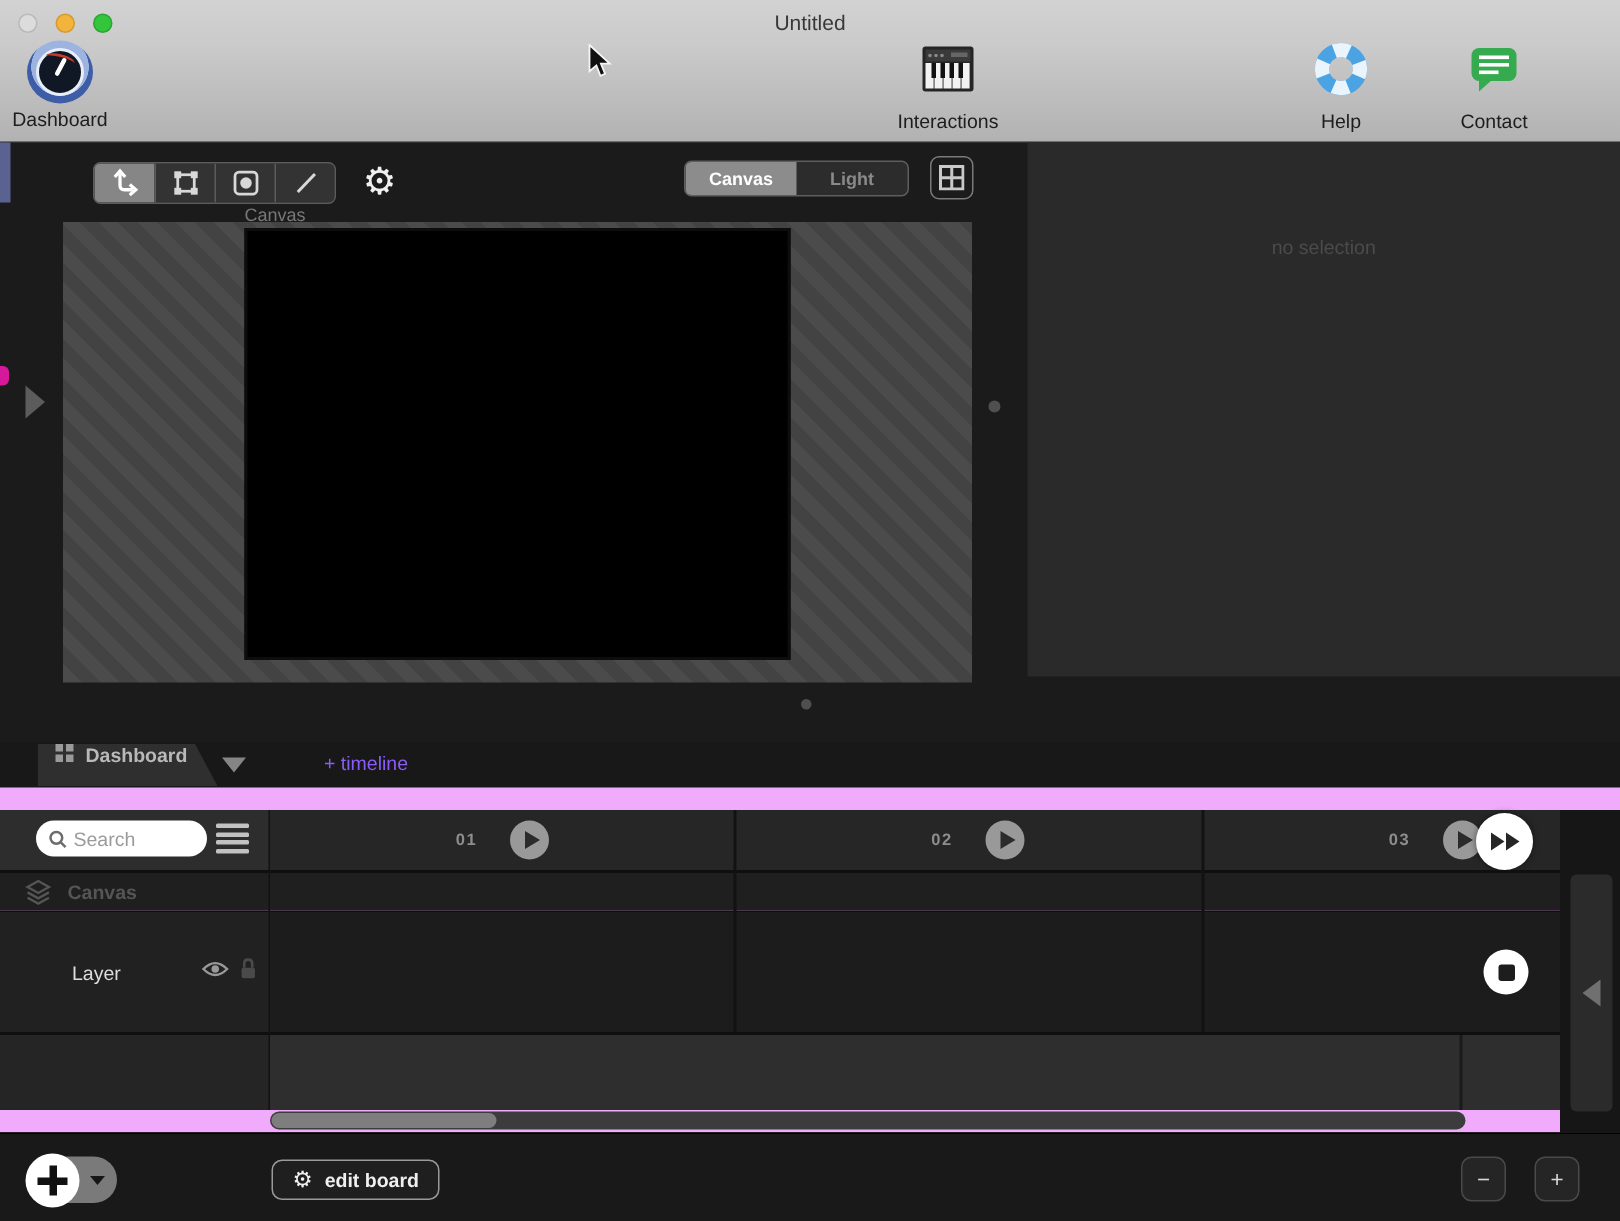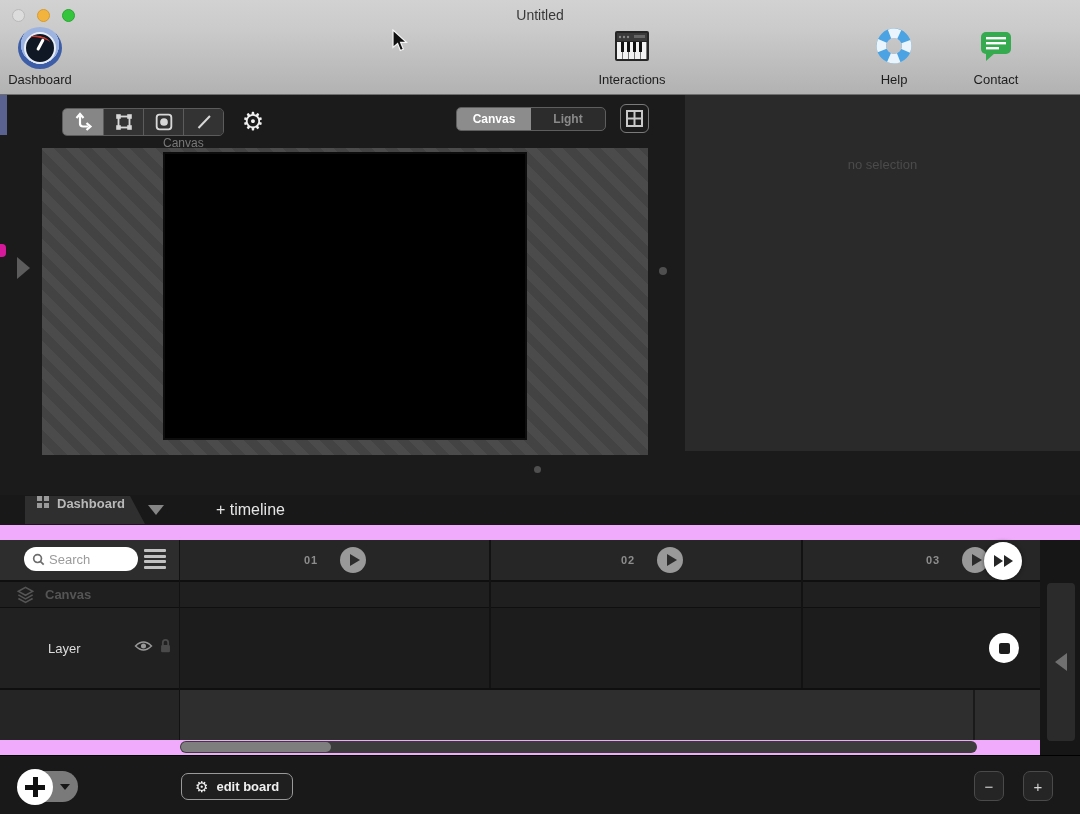--- a/index.html
+++ b/index.html
@@ -79,21 +79,21 @@
   
   .tab-row { position:absolute; left:0; top:495px; width:1080px; height:30px; background:#181818; }
   .dash-tab { position:absolute; left:25px; top:1px; width:120px; height:28px; background:#2f2f2f;
     clip-path:polygon(0 0, 105px 0, 120px 100%, 0 100%);
     display:flex; padding-left:12px; gap:8px; cursor:pointer; }
   .tab-grid-icon { display:grid; grid-template-columns:5px 5px; grid-template-rows:5px 5px; gap:2px; }
   .tab-grid-icon i { background:#9a9a9a; }
   .dash-label { font-size:13px; font-weight:600; color:#b9b9b9; }
   .tab-caret { position:absolute; left:148px; top:10px; width:0; height:0;
     border-top:10px solid #858585; border-left:8px solid transparent; border-right:8px solid transparent; cursor:pointer; }
-  .add-timeline { position:absolute; left:216px; top:6px; font-size:16px; color:#e5e5e5; cursor:pointer; }
+  .add-timeline { position:absolute; left:216px; top:6px; font-size:13px; color:#8b5cf6; cursor:pointer; }
 
   
   .timeline { position:absolute; left:0; top:525px; width:1080px; height:230px; background:#f0abfc; }
   .tl-header-left { position:absolute; left:0; top:15px; width:180px; height:40px; background:#2d2d2d;
     display:flex; align-items:center; }
   .search-pill { position:absolute; left:24px; top:7px; width:114px; height:24px; background:#fff;
     border-radius:12px; display:flex; align-items:center; padding:0 8px; gap:4px; }
   .search-input { border:none; outline:none; width:80px; font-size:13px; color:#333; background:transparent;
     font-family:"Liberation Sans", sans-serif; }
   .search-input::placeholder { color:#9b9b9b; }

